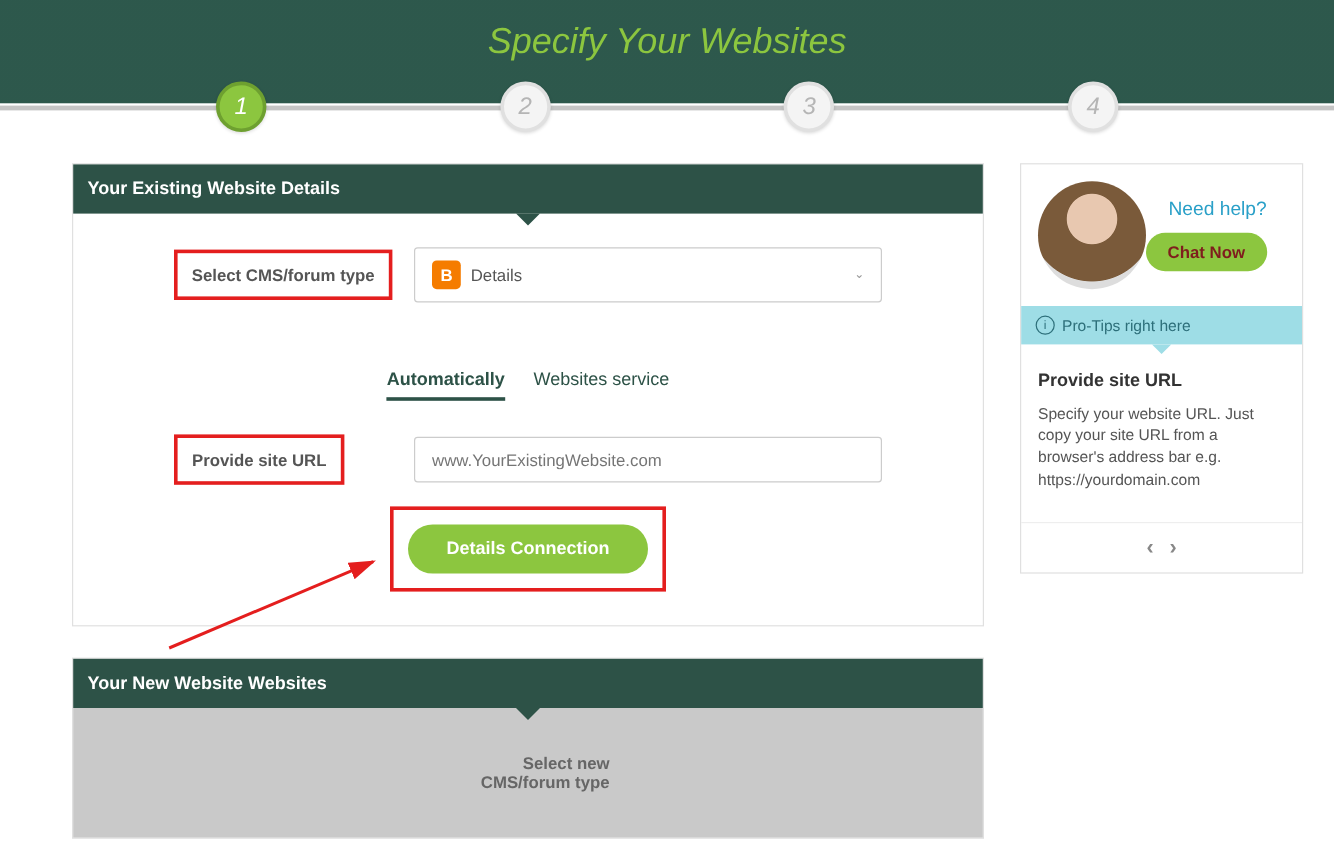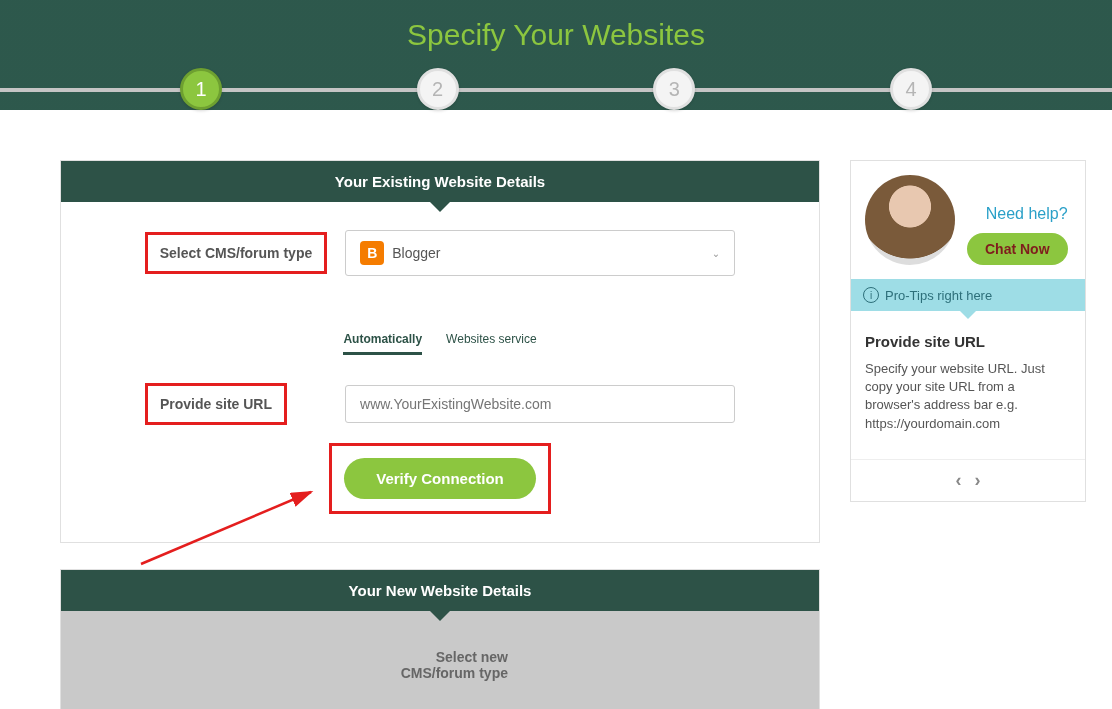--- a/index.html
+++ b/index.html
@@ -4,24 +4,25 @@
 <style>
   * { box-sizing: border-box; margin: 0; padding: 0; }
   body {
     font-family: -apple-system, BlinkMacSystemFont, "Segoe UI", Arial, sans-serif;
     background: #fff;
     width: 1112px;
     height: 709px;
     overflow: hidden;
   }
   .hero {
-    height: 110px;
+    height: 86px;
     background: linear-gradient(rgba(30,70,60,0.65), rgba(30,70,60,0.65)), #4a7a6a;
     text-align: center;
     position: relative;
+    font-style: italic;
   }
   .hero-title {
     color: #8cc63f;
     font-size: 30px;
     font-weight: 400;
     padding-top: 18px;
   }
   .steps-bar {
     position: absolute;
     left: 0; right: 0;
@@ -65,21 +66,21 @@
   .main-col { width: 760px; }
   .side-col { width: 236px; }
   .panel {
     background: #fff;
     border: 1px solid #e0e0e0;
     margin-bottom: 26px;
   }
   .panel-header {
     background: #2d5247;
     color: #fff;
-    text-align: center;
+    text-align: left;
     padding: 12px;
     font-size: 15px;
     font-weight: 600;
     position: relative;
   }
   .panel-header::after {
     content: '';
     position: absolute;
     left: 50%;
     transform: translateX(-50%);
@@ -137,21 +138,21 @@
     font-weight: bold;
     font-size: 14px;
   }
   .tabs {
     display: flex;
     justify-content: center;
     gap: 24px;
     margin-bottom: 28px;
   }
   .tab {
-    font-size: 12px;
+    font-size: 15px;
     color: #2d5247;
     padding-bottom: 6px;
     cursor: pointer;
     text-align: center;
   }
   .tab.active {
     font-weight: 700;
     border-bottom: 3px solid #2d5247;
   }
   .verify-btn {
@@ -169,22 +170,22 @@
     padding: 12px;
     margin-top: 18px;
   }
   .help-card {
     border: 1px solid #e0e0e0;
     background: #fff;
   }
   .help-top {
     padding: 14px;
     display: flex;
-    gap: 12px;
-    align-items: flex-end;
+    gap: 0;
+    align-items: center;
   }
   .avatar {
     width: 90px; height: 90px;
     border-radius: 50%;
     background: radial-gradient(circle at 50% 35%, #e8c8b0 28%, #7a5a3a 29% 70%, #ddd 71%);
     flex-shrink: 0;
   }
   .help-right { display:flex; flex-direction:column; gap:10px; align-items:flex-end; }
   .need-help { color: #2aa0c8; font-size: 16px; }
   .chat-btn {
@@ -269,52 +270,52 @@
 <div class="content-wrap">
   <div class="main-col">
 
     <div class="panel">
       <div class="panel-header">Your Existing Website Details</div>
       <div class="panel-body">
         <div class="field-row">
           <div class="field-label red-outline">Select CMS/forum type</div>
           <div class="select-box">
             <span class="blogger-icon">B</span>
-            <span>Blogger</span>
+            <span>Details</span>
             <span class="caret">⌄</span>
           </div>
         </div>
       </div>
 
       <div class="panel-body" style="position:relative;">
         <div class="tabs">
           <div class="tab active">Automatically</div>
           <div class="tab">Websites service</div>
         </div>
         <div class="field-row">
           <div class="field-label red-outline">Provide site URL</div>
           <input class="input-box" type="text" style="font-family: inherit; margin-left: 40px;" placeholder="www.YourExistingWebsite.com">
         </div>
         <div class="verify-wrap red-outline">
-          <button class="verify-btn">Verify Connection</button>
+          <button class="verify-btn">Details Connection</button>
         </div>
 
         <svg class="arrow-svg" width="200" height="120" style="left:70px; top:160px;">
           <defs>
             <marker id="ah" markerWidth="10" markerHeight="10" refX="8" refY="3" orient="auto">
               <path d="M0,0 L0,6 L9,3 z" fill="#e41e1e"></path>
             </marker>
           </defs>
           <line x1="10" y1="100" x2="180" y2="28" stroke="#e41e1e" stroke-width="2.5" marker-end="url(#ah)"></line>
         </svg>
       </div>
     </div>
 
     <div class="panel">
-      <div class="panel-header">Your New Website Details</div>
+      <div class="panel-header">Your New Website Websites</div>
       <div class="panel-body disabled">
         <div class="field-row">
           <div class="field-label" style="text-align:right; width:160px; color:#666;">Select new CMS/forum type</div>
         </div>
 
       </div>
     </div>
 
   </div>
 

